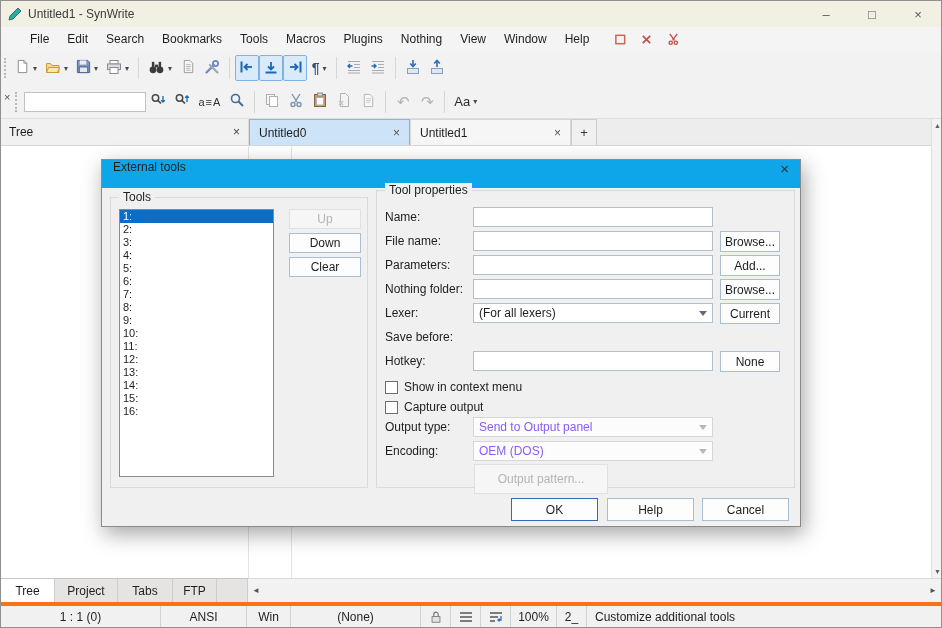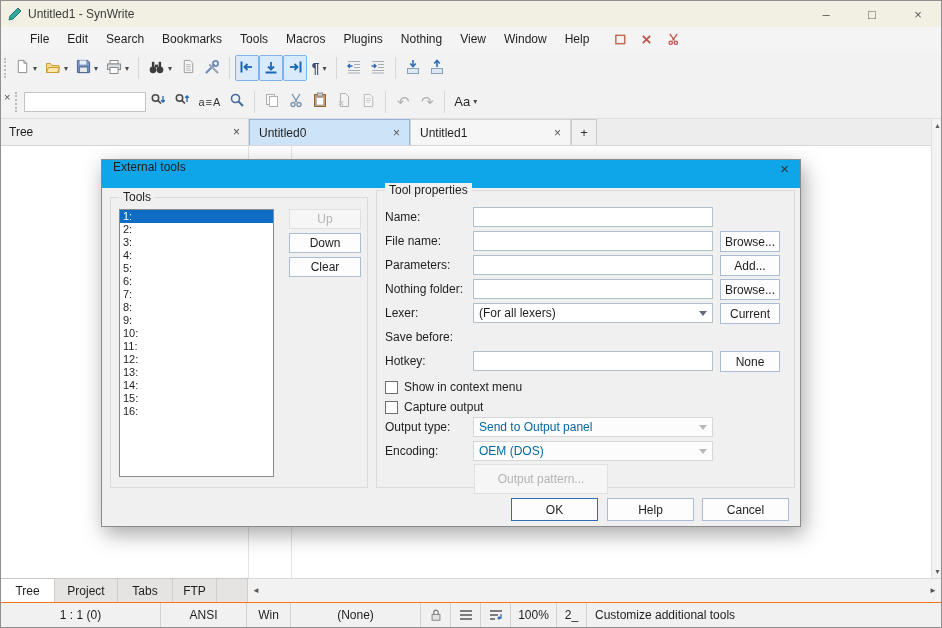--- a/index.html
+++ b/index.html
@@ -60,34 +60,34 @@
   .li{height:13px;line-height:13px;padding-left:3px}
   .li.sel{background:#0e6cc4;color:#fff}
   .btn{position:absolute;background:#fdfdfd;border:1px solid #a9bed3;display:flex;align-items:center;justify-content:center;font-size:12px;color:#1e1e1e}
   .btn.disabled{border-color:#e0e0e0;color:#b4b4b4;background:#f6f6f6}
   .btn.default{border-color:#2e6db6}
   .lbtn{left:178px;width:72px;height:20px}
   .fl{position:absolute;left:8px;width:88px;height:20px;line-height:20px}
   .inp{position:absolute;left:96px;width:240px;height:20px;border:1px solid #b3bfca;background:#fff;font:inherit;padding:0 4px}
   .cmb{position:absolute;left:96px;width:240px;height:20px;border:1px solid #b3bfca;background:#fff;display:flex;align-items:center;padding:0 5px}
   .carrow{margin-left:auto;width:0;height:0;border:4px solid transparent;border-top:5px solid #5d6d7d;margin-top:5px}
-  .cmb.dis{color:#0369a1;border-color:#d6d6d6;background:#fcfcfc}
+  .cmb.dis{color:#8b5cf6;border-color:#d6d6d6;background:#fcfcfc}
   .cmb.dis .carrow{border-top-color:#b9b9b9}
   .sbtn{left:343px;width:60px;height:21px}
   .cbrow{position:absolute;left:8px;height:16px;display:flex;align-items:center}
   .cbbox{width:13px;height:13px;border:1px solid #6e6e6e;background:#fff;margin-right:6px}
   .fbtn{width:87px;height:23px}
 
   
   .bottomband{left:0;top:577px;width:940px;height:24px;display:flex}
   .btabs{width:247px;background:#e6e4e2;border-top:1px solid #c6c6c6;border-right:1px solid #cdcdcd;display:flex}
   .btab{display:flex;align-items:center;justify-content:center;border-right:1px solid #cdcdcd}
   .btab.active{background:#fff}
   .hscroll{flex:1;background:#f2f2f2;border-top:1px solid #dadada;display:flex;align-items:center;justify-content:space-between;padding:0 4px;font-size:8px;color:#555}
-  .statusbar{left:0;top:601px;width:940px;height:25px;background:#f1f1f1;border-top:1px solid #f97316;display:flex;align-items:stretch}
+  .statusbar{left:0;top:601px;width:940px;height:25px;background:#f1f1f1;border-top:4px solid #f97316;display:flex;align-items:stretch}
   .scell{display:flex;align-items:center;justify-content:center;border-right:1px solid #d2d2d2}
   .smsg{flex:1;display:flex;align-items:center;padding-left:8px}
 </style>
 </head>
 <body>
 
 <div class="app">
 
   <div class="titlebar abs">
     <span class="app-icon">

